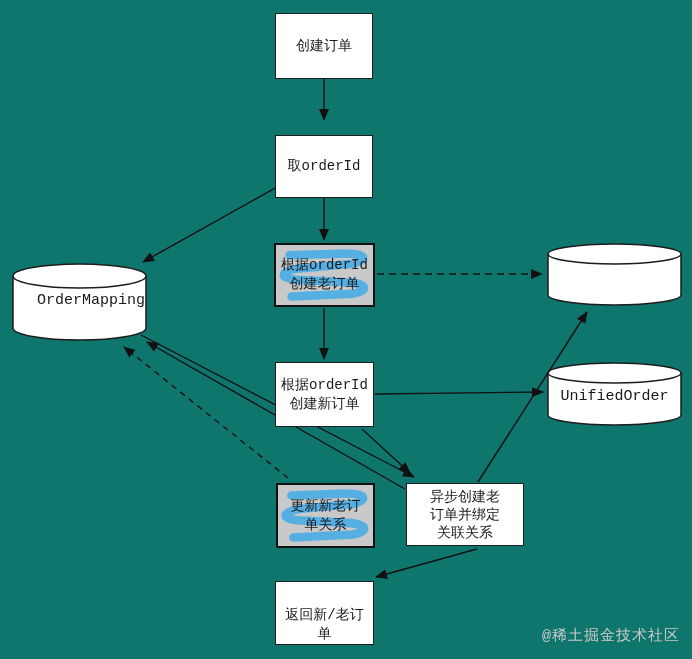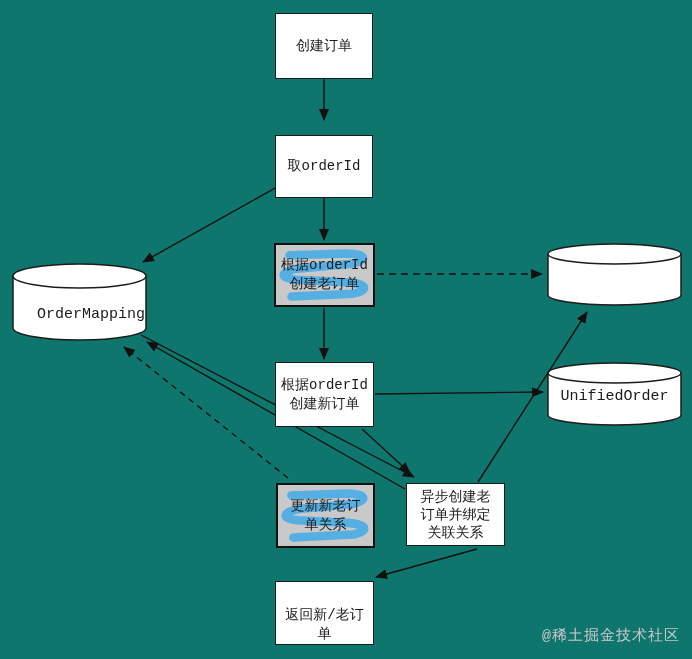--- a/index.html
+++ b/index.html
@@ -86,29 +86,29 @@
   </div>
 
   <div class="node highlighted" style="left:276px;top:483px;width:99px;height:65px;">
     <svg class="scribble" viewBox="0 0 99 64" preserveAspectRatio="none">
       <path d="M14,11 L72,9 C92,9 94,16 78,20 L24,25 C4,28 3,35 20,37 L76,40 C94,42 94,49 78,52 L16,55" fill="none" stroke="#41aae8" stroke-width="9" stroke-linecap="round" stroke-linejoin="round" opacity="0.85"></path>
     </svg>
     <span class="line">更新新老订</span>
     <span class="line">单关系</span>
   </div>
 
-  <div class="node" style="left:406px;top:483px;width:99px;height:63px;line-height:18px;">
+  <div class="node" style="left:406px;top:483px;width:118px;height:63px;line-height:18px;">
     <span class="line">异步创建老</span>
     <span class="line">订单并绑定</span>
     <span class="line">关联关系</span>
   </div>
 
   <div class="node" style="left:275px;top:581px;width:99px;height:64px;justify-content:flex-end;">
     <span class="line">返回新/老订</span>
     <span class="line">单</span>
   </div>
 
-  <div class="cyl-label" style="left:13px;top:306px;width:156px;">OrderMapping</div>
+  <div class="cyl-label" style="left:13px;top:292px;width:156px;">OrderMapping</div>
   <div class="cyl-label" style="left:548px;top:388px;width:133px;">UnifiedOrder</div>
 
   <div class="watermark">@稀土掘金技术社区</div>
 
 </div>
 
 </body></html>

